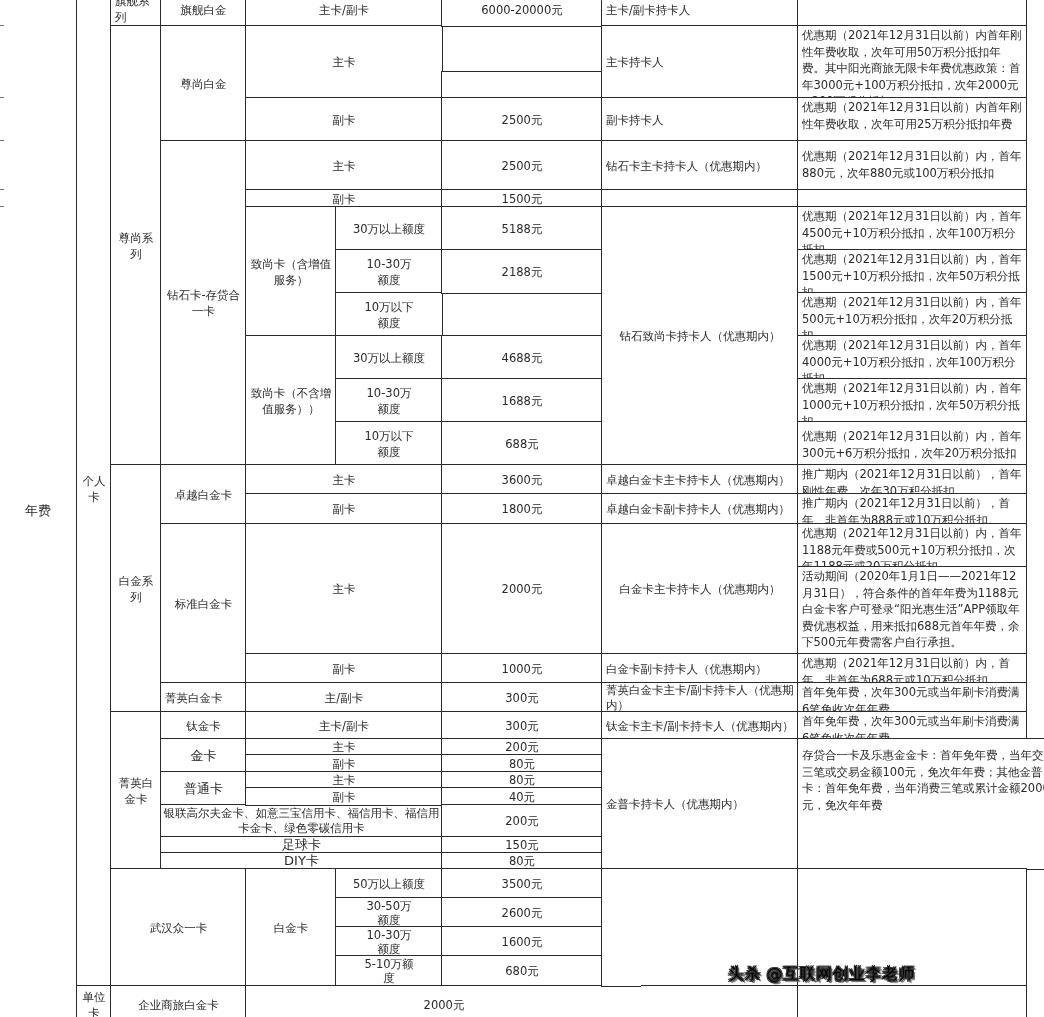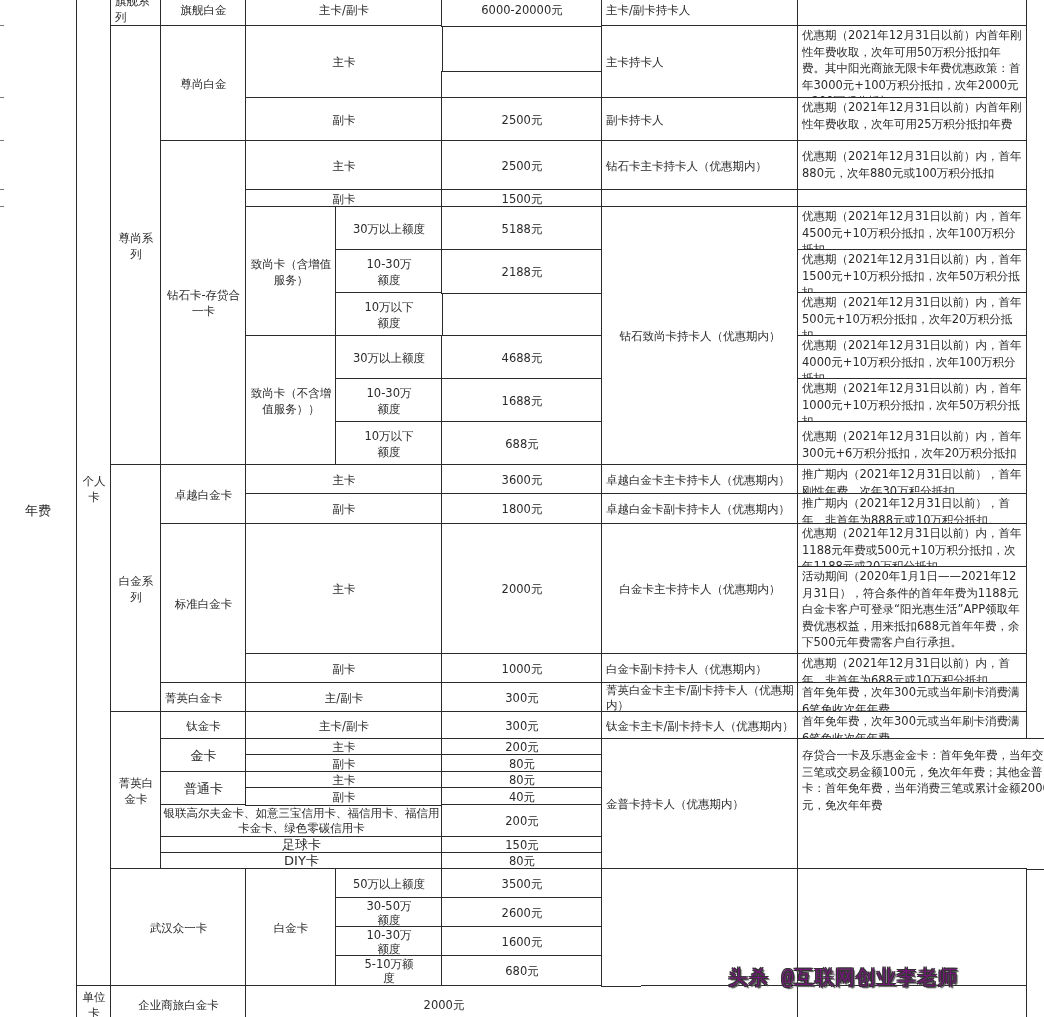--- a/index.html
+++ b/index.html
@@ -10,23 +10,23 @@
        display:flex; align-items:center; justify-content:center; text-align:center;
        font-size:11.5px; line-height:16px; overflow:hidden; padding:0 2px; background:#fff; }
   .c.l { justify-content:flex-start; text-align:left; padding-left:4px; }
   .c.t { align-items:flex-start; }
   .c.desc { font-size:11.5px; line-height:16.5px; justify-content:flex-start; text-align:left;
             align-items:flex-start; padding:1px 3px 0 4px; }
   .c.big { font-size:13px; }
   .c span { display:block; }
   .leftline { position:absolute; left:0; top:0; width:2px; height:1017px; background:#9a9a9a; }
   .tick { position:absolute; left:0; width:4px; height:1px; background:#777; }
-  .watermark { position:absolute; left:728px; top:964px; font-size:20px; color:#701a75;
+  .watermark { position:absolute; left:728px; top:964px; font-size:16px; color:#000000;
                letter-spacing:0.5px; white-space:nowrap;
-               text-shadow: 1px 1px 0 #333, -1px -1px 0 #333, 1px -1px 0 #333, -1px 1px 0 #333, 2px 2px 1px #555; font-family: Liberation Mono, monospace; }
+               text-shadow: 1px 1px 0 #333, -1px -1px 0 #333, 1px -1px 0 #333, -1px 1px 0 #333, 2px 2px 1px #555; }
 </style>
 </head>
 <body>
 
 <div class="page">
   <div class="leftline"></div>
 
   <div class="c big" style="left:-2px;top:-2px;width:80px;height:1025px;">
       <span>年费</span>
     </div>

